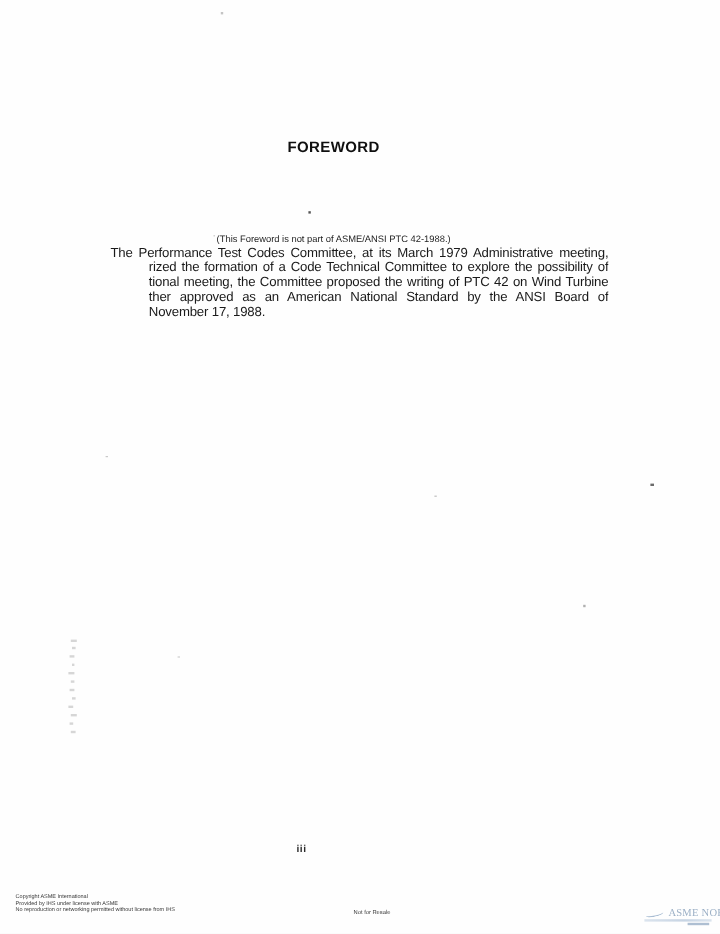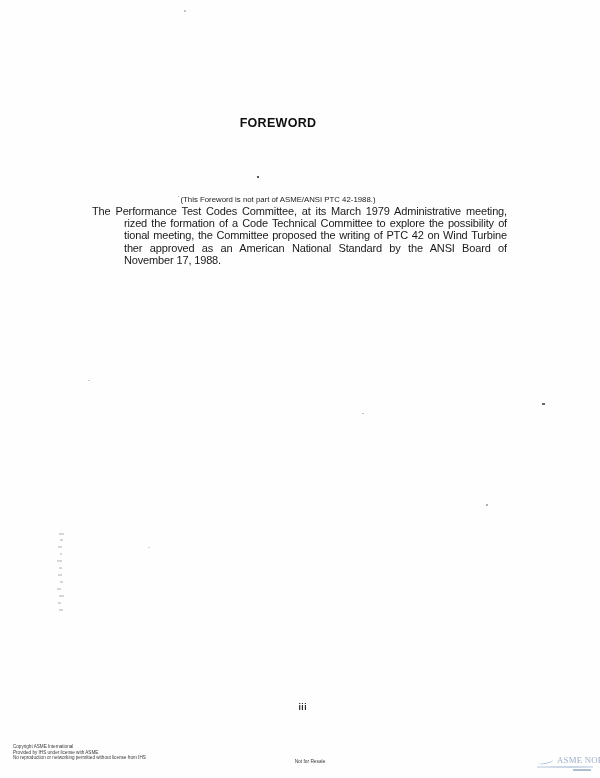--- a/index.html
+++ b/index.html
@@ -47,21 +47,21 @@
     text-align-last:justify;
     white-space:normal;
     overflow:hidden;
     padding-left:41px;
   }
   .bodyline.indent{ padding-left:9px; }
   .bodyline.lastline{ text-align:right; text-align-last:left; }
   .pagenum{
     position:absolute;
     left:247px; top:702px; width:60px;
-    text-align:right;
+    text-align:left;
     font-size:8.5px;
     font-weight:bold;
     letter-spacing:.5px;
     color:#2a2a2a;
   }
   .copyright{
     position:absolute;
     left:13px; top:744px;
     font-size:4.6px;
     line-height:5.7px;

